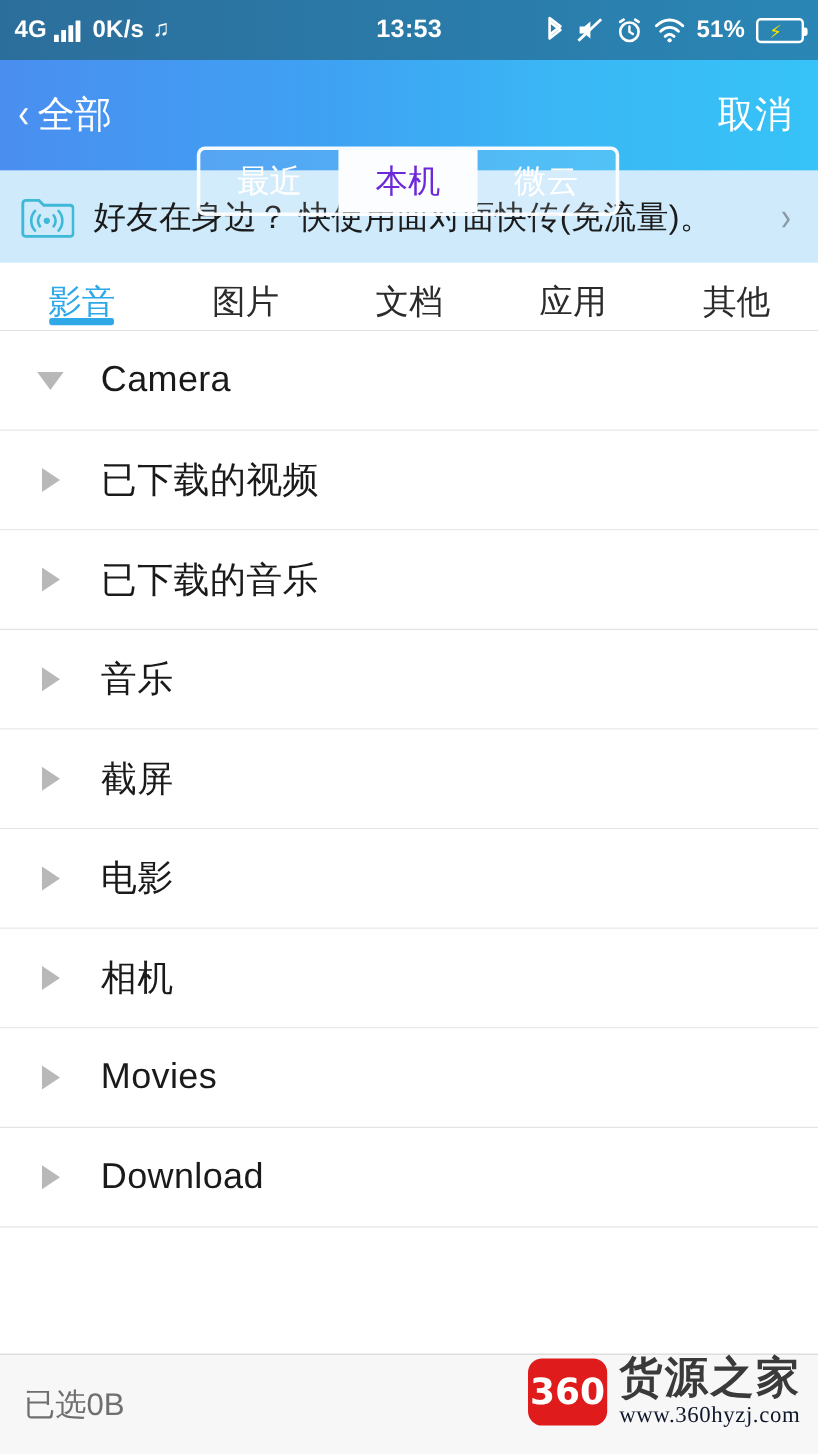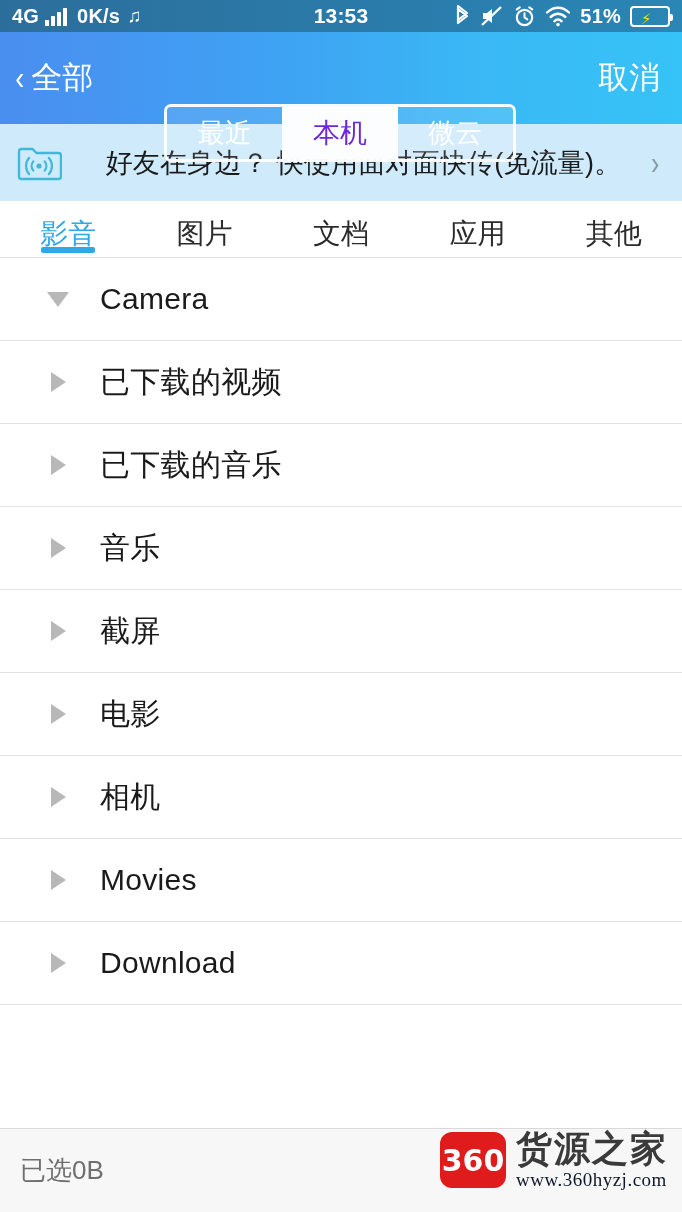--- a/index.html
+++ b/index.html
@@ -6,21 +6,21 @@
   html, body {
     width:682px; height:1212px;
     font-family:"Liberation Sans","DejaVu Sans",sans-serif;
     background:#ffffff;
     overflow:hidden;
   }
   .screen { position:relative; width:682px; height:1212px; background:#fff; }
 
   
   .statusbar{
-    height:32px; width:100%;
+    height:50px; width:100%;
     background:#2f6a96;
     background:linear-gradient(to right,#2c6e9b 0%,#2a7ba9 55%,#2a86b5 100%);
     display:flex; align-items:center;
     padding:14px 12px; color:#ffffff;
     font-size:21px; font-weight:bold;
     letter-spacing:.2px;
   }
   .sb-left{ display:flex; align-items:center; gap:6px; }
   .sb-4g{ font-size:20px; font-weight:bold; }
   .sig{ display:flex; align-items:flex-end; gap:2px; height:20px; }
@@ -67,42 +67,42 @@
   }
   .seg .s1{ background:rgba(255,255,255,.10); }
   .seg .s2{ background:#fbfdfe; color:#6d28d9;font-family:Liberation Mono, monospace; }
   .seg .s3{ background:rgba(255,255,255,.12); }
   .nav-cancel{ position:absolute; right:22px; color:#fff; font-size:31px; }
 
   
   .banner{
     height:77px; width:100%;
     background:#cfeafb;
-    display:flex; align-items:center; padding:0 18px 0 16px;text-align:center;
+    display:flex; align-items:center; padding:0 18px 0 16px;
   }
   .banner-icon{ width:46px; height:40px; flex:0 0 auto; }
   .banner-text{ flex:1; margin-left:16px; font-size:27px; color:#1b1b1b; letter-spacing:.2px;}
   .banner-chev{ color:#8a9aa4; font-size:33px; font-weight:300;
                 transform:scaleX(.75); padding-right:4px; }
 
   
   .tabs{
     height:57px; width:100%; background:#fff;
     display:flex; align-items:flex-start; border-bottom:1px solid #e2e2e2;
   }
   .tab{ flex:1; position:relative; text-align:center;
         font-size:28px; color:#2b2b2b; padding-top:14px; }
   .tab.active{ color:#2fa8e8; }
   .tab .ul{ position:absolute; bottom:0; left:50%; transform:translateX(-50%);
             width:54px; height:6px; background:#2fa8e8; border-radius:2px; }
 
   
   .list{ width:100%; background:#fff; }
   .row{ height:83px; display:flex; align-items:center;
-        border-bottom:1px solid #e3e3e3; background:#fff;padding-left:16px; }
+        border-bottom:1px solid #e3e3e3; background:#fff; }
   .row .tri{ width:84px; flex:0 0 auto; display:flex;
              align-items:center; justify-content:center; }
   .tri .t-right{ width:0;height:0; border-left:15px solid #b8b8b8;
                  border-top:10px solid transparent; border-bottom:10px solid transparent; }
   .tri .t-down{ width:0;height:0; border-top:15px solid #b8b8b8;
                 border-left:11px solid transparent; border-right:11px solid transparent; }
   .row .label{ font-size:30px; color:#1a1a1a; letter-spacing:.3px; }
   .bottombar{
     position:absolute; left:0; bottom:0; width:100%; height:84px;
     background:#f7f7f7; border-top:1px solid #d8d8d8;

